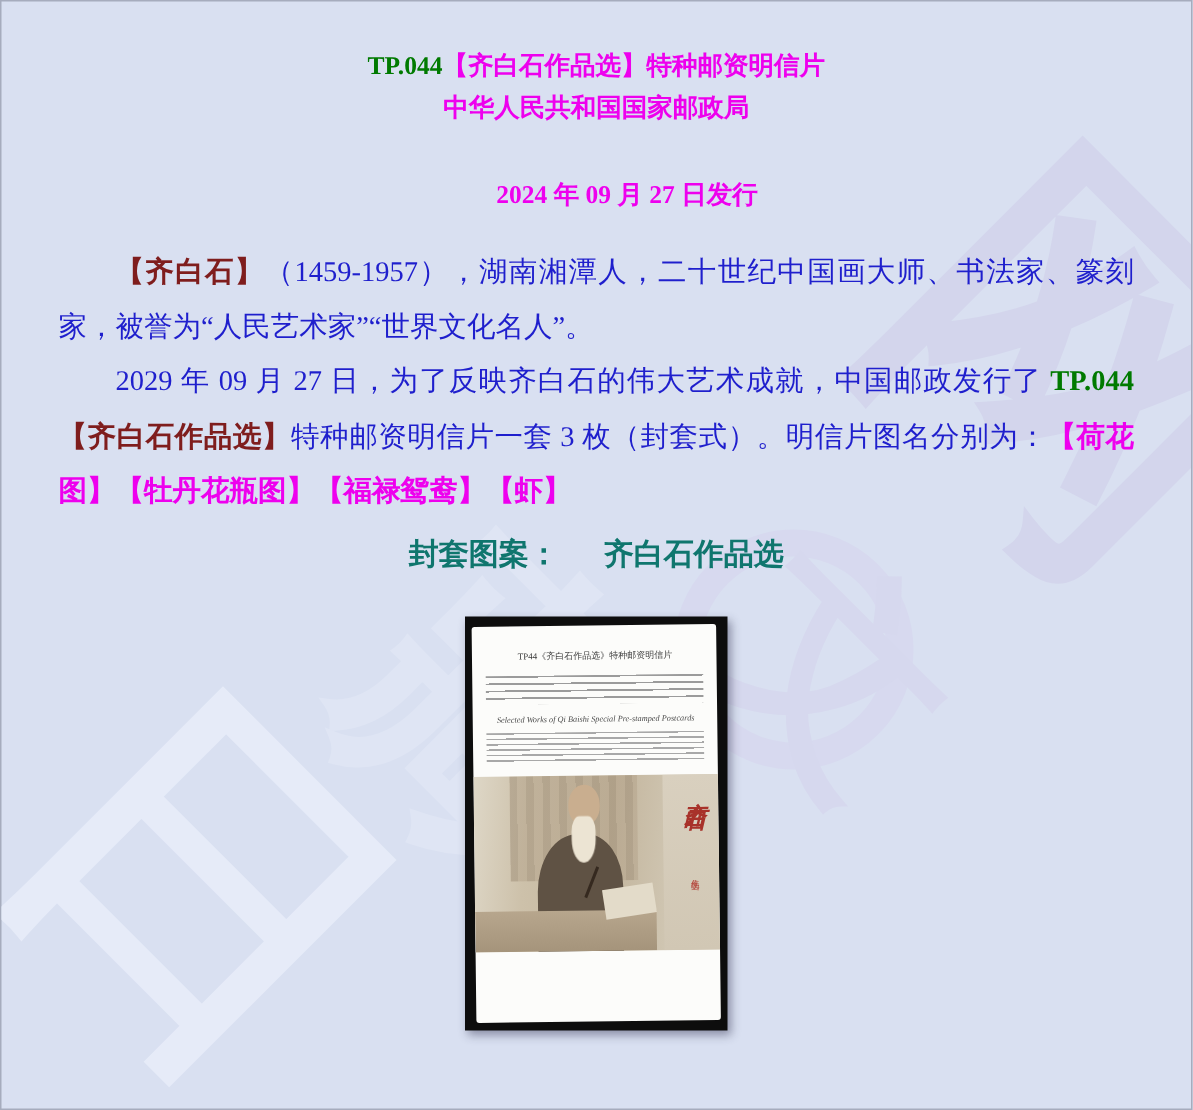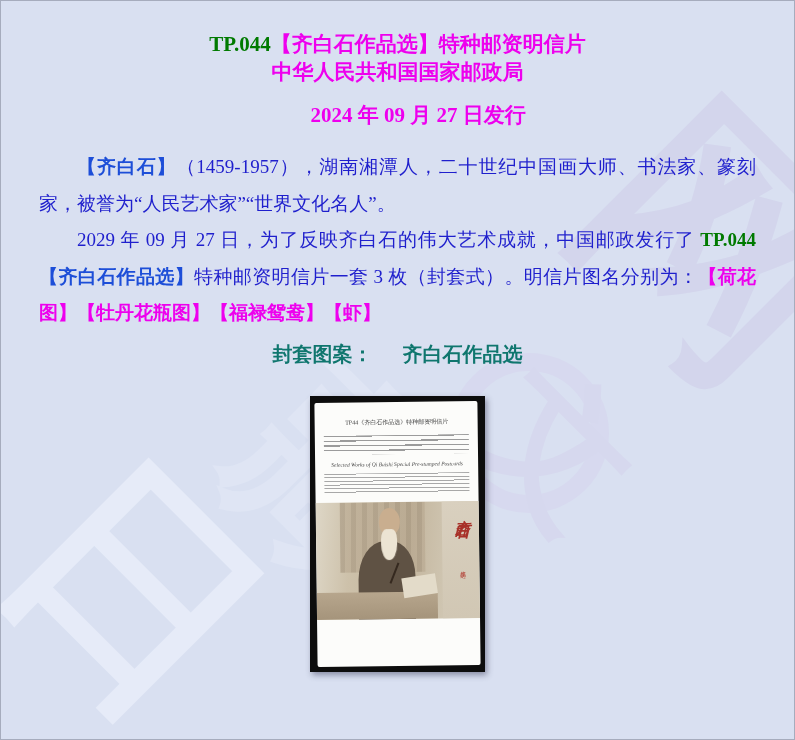--- a/index.html
+++ b/index.html
@@ -19,27 +19,27 @@
   .wm-g1 { left:18px;  top:470px; font-size:235px; color:#e6ebf8; }
   .wm-g2 { left:235px; top:380px; font-size:215px; color:#dfe5f4; }
   .wm-g3 { left:480px; top:372px; font-size:150px; color:#d6d8ee; }
   .wm-circle { position:absolute; left:448px; top:352px; width:160px; height:160px;
                border:18px solid #d7d9ef; border-radius:50%; }
   .wm-g4 { left:592px; top:118px; font-size:250px; color:#d3d5ec; }
 
   
   .content { position:relative; z-index:1; }
 
-  .title-line { text-align:center; font-weight:bold; font-size:21px; line-height:24px; }
+  .title-line { text-align:center; font-weight:bold; font-size:17px; line-height:24px; }
   .t1 { padding-top:31px; }
   .t2 { margin-top:4px; }
-  .t3 { margin-top:19px;padding-left:41px; }
+  .t3 { margin-top:34px;padding-left:41px; }
   .c-magenta { color:#ee00ee; }
   .c-green   { color:#007a00; }
-  .c-red     { color:#1d4ed8; }
+  .c-red     { color:#7f1d1d; }
 
   .article {
     margin:22px 38px 0 38px;
     font-size:19px;
     line-height:36.5px;
     text-align:justify;
     color:#1f1fcd;
   }
   .article p { text-indent:2em; margin:0; }
   .article .b { font-weight:bold; }

